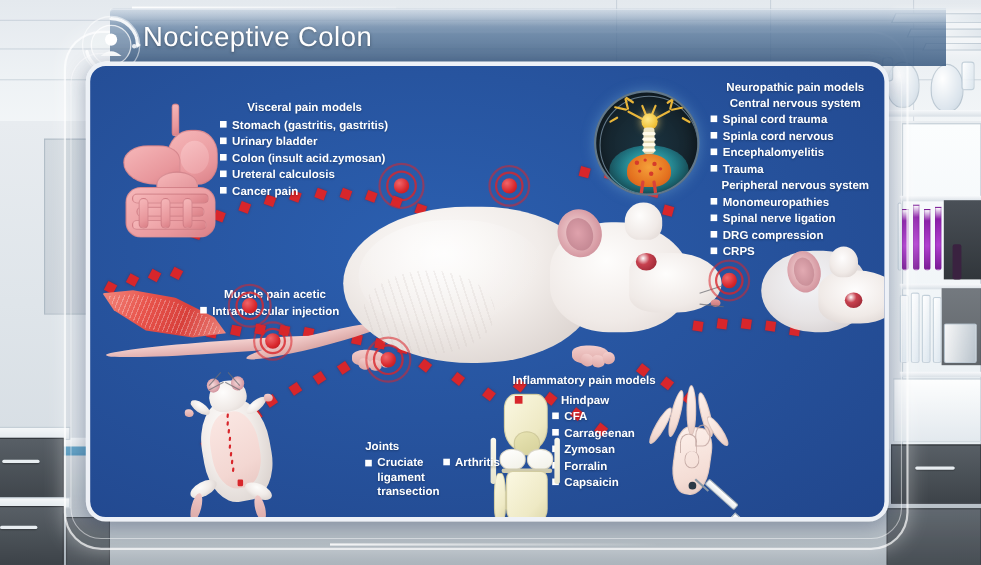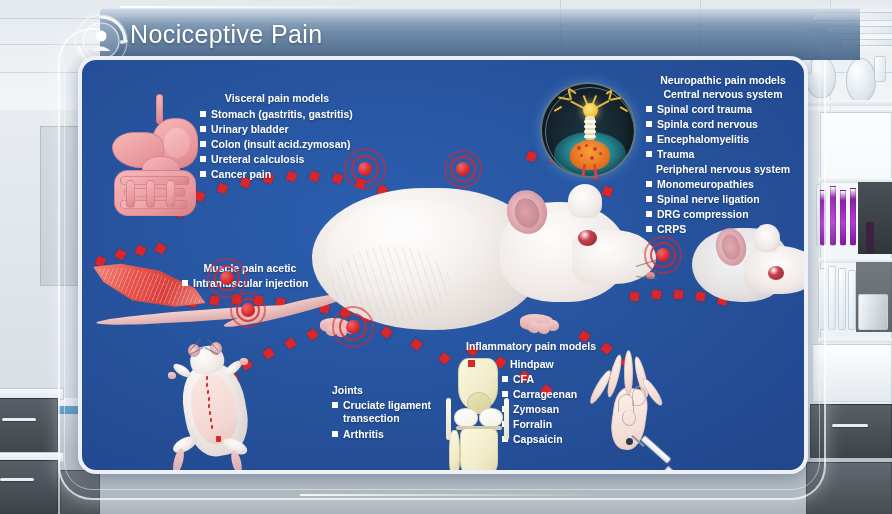--- a/index.html
+++ b/index.html
@@ -394,21 +394,21 @@
   </div>
 
   <div class="glass-frame"></div>
   <div class="glass-frame2"></div>
   <div class="frame-streak" style="left:300px;top:494px;width:300px;"></div>
 
   <div class="header-top-line"></div>
   <div class="header-bar"></div>
   <div class="header-shine"></div>
   <div class="header-dot"></div>
-  <div class="header-title">Nociceptive Pain</div>
+  <div class="header-title">Nociceptive Colon</div>
 
   <div class="avatar-badge">
     <svg width="58" height="58" viewBox="0 0 58 58">
       <circle cx="29" cy="29" r="26" fill="none" stroke="rgba(255,255,255,.55)" stroke-width="1.2"></circle>
       <path d="M29 5 A24 24 0 0 1 53 29" fill="none" stroke="rgba(255,255,255,.9)" stroke-width="3" stroke-linecap="round"></path>
       <path d="M7 35 A23 23 0 0 0 29 53" fill="none" stroke="rgba(255,255,255,.85)" stroke-width="3" stroke-linecap="round"></path>
       <circle cx="29" cy="29" r="18" fill="rgba(255,255,255,.18)" stroke="rgba(255,255,255,.75)" stroke-width="1.2"></circle>
       <circle cx="29" cy="24" r="5.5" fill="#ffffff"></circle>
       <path d="M19.5 39 q9.5 -9 19 0 z" fill="#ffffff"></path>
       <polygon points="52,32 56,29 52,26" fill="rgba(255,255,255,.85)"></polygon>
@@ -751,23 +751,23 @@
       <div class="bone" style="left:9px;top:72px;width:11px;height:44px;border-radius:40% 40% 30% 30%;"></div>
 
       <div style="position:absolute;left:6px;top:40px;width:5px;height:42px;border-radius:3px;
         background:linear-gradient(180deg,#fbf9ec,#e6e3cc);"></div>
       <div style="position:absolute;left:64px;top:40px;width:5px;height:42px;border-radius:3px;
         background:linear-gradient(180deg,#fbf9ec,#e6e3cc);"></div>
 
       <div style="position:absolute;left:28px;top:2px;width:7px;height:7px;background:#d8262b;"></div>
     </div>
 
-    <div class="txtblock" style="left:250px;top:324px;width:120px;">
+    <div class="txtblock" style="left:250px;top:340px;width:120px;">
       <div class="txt-head">Joints</div>
-      <div style="margin-top:3px;display:flex;flex-direction:column;gap:3px;">
+      <div style="margin-top:3px;display:flex;gap:3px;">
         <div class="bullet-row" style="white-space:normal;align-items:flex-start;">
               <span class="bsq" style="top:3px;"></span>
               <span style="line-height:1.25;">Cruciate ligament transection</span>
             </div>
         <div class="bullet-row">
               <span class="bsq"></span>
               <span>Arthritis</span>
             </div>
       </div>
     </div>

